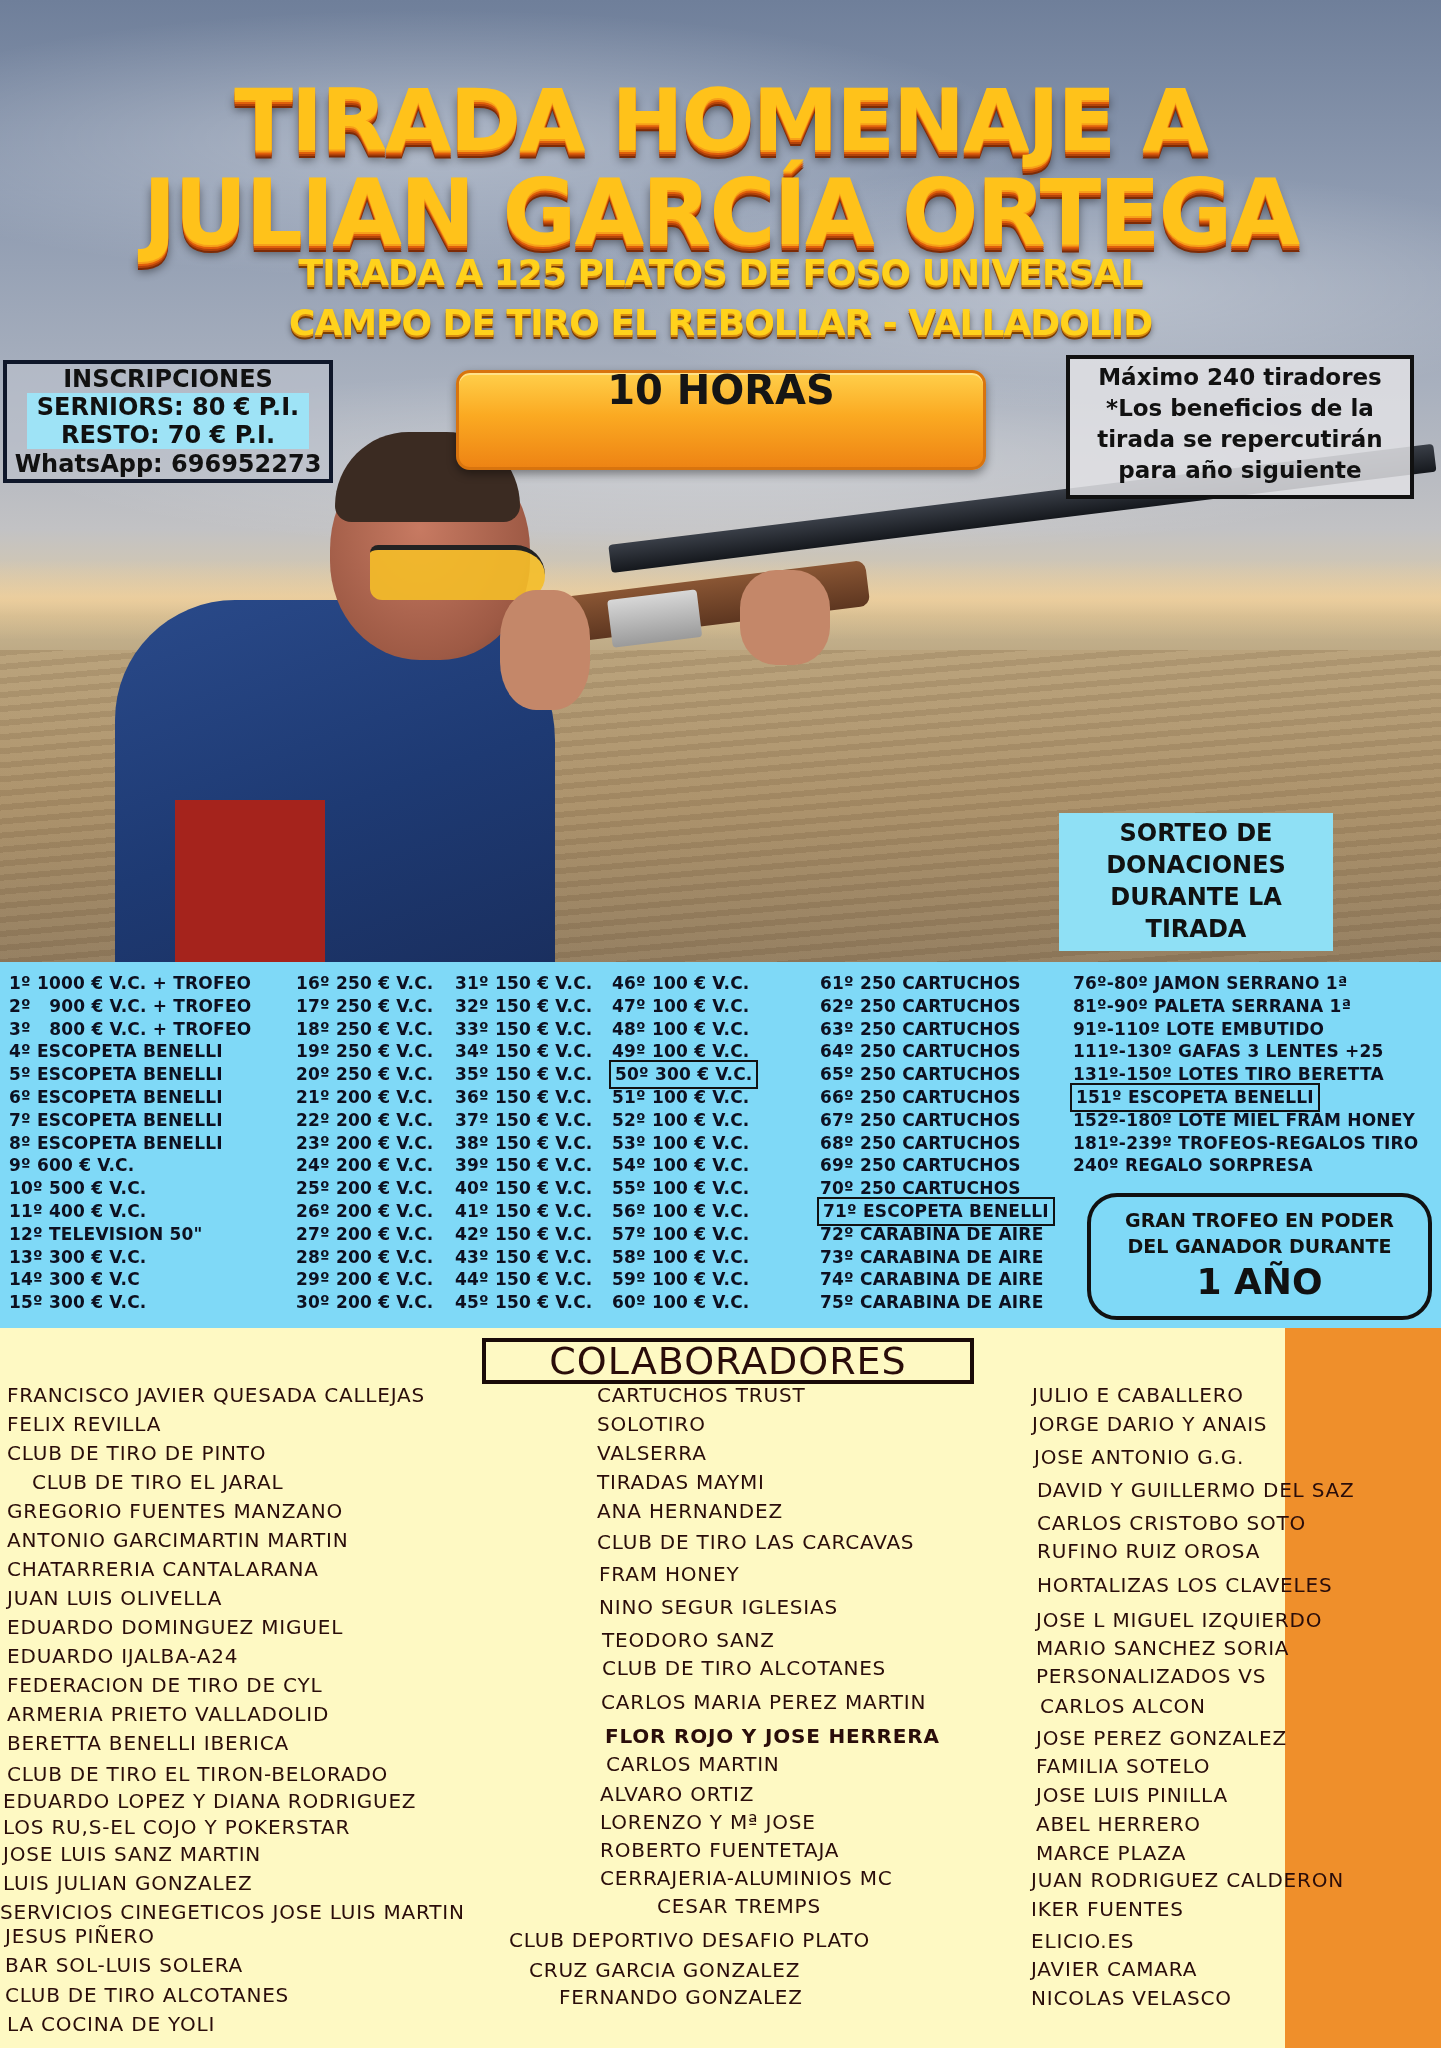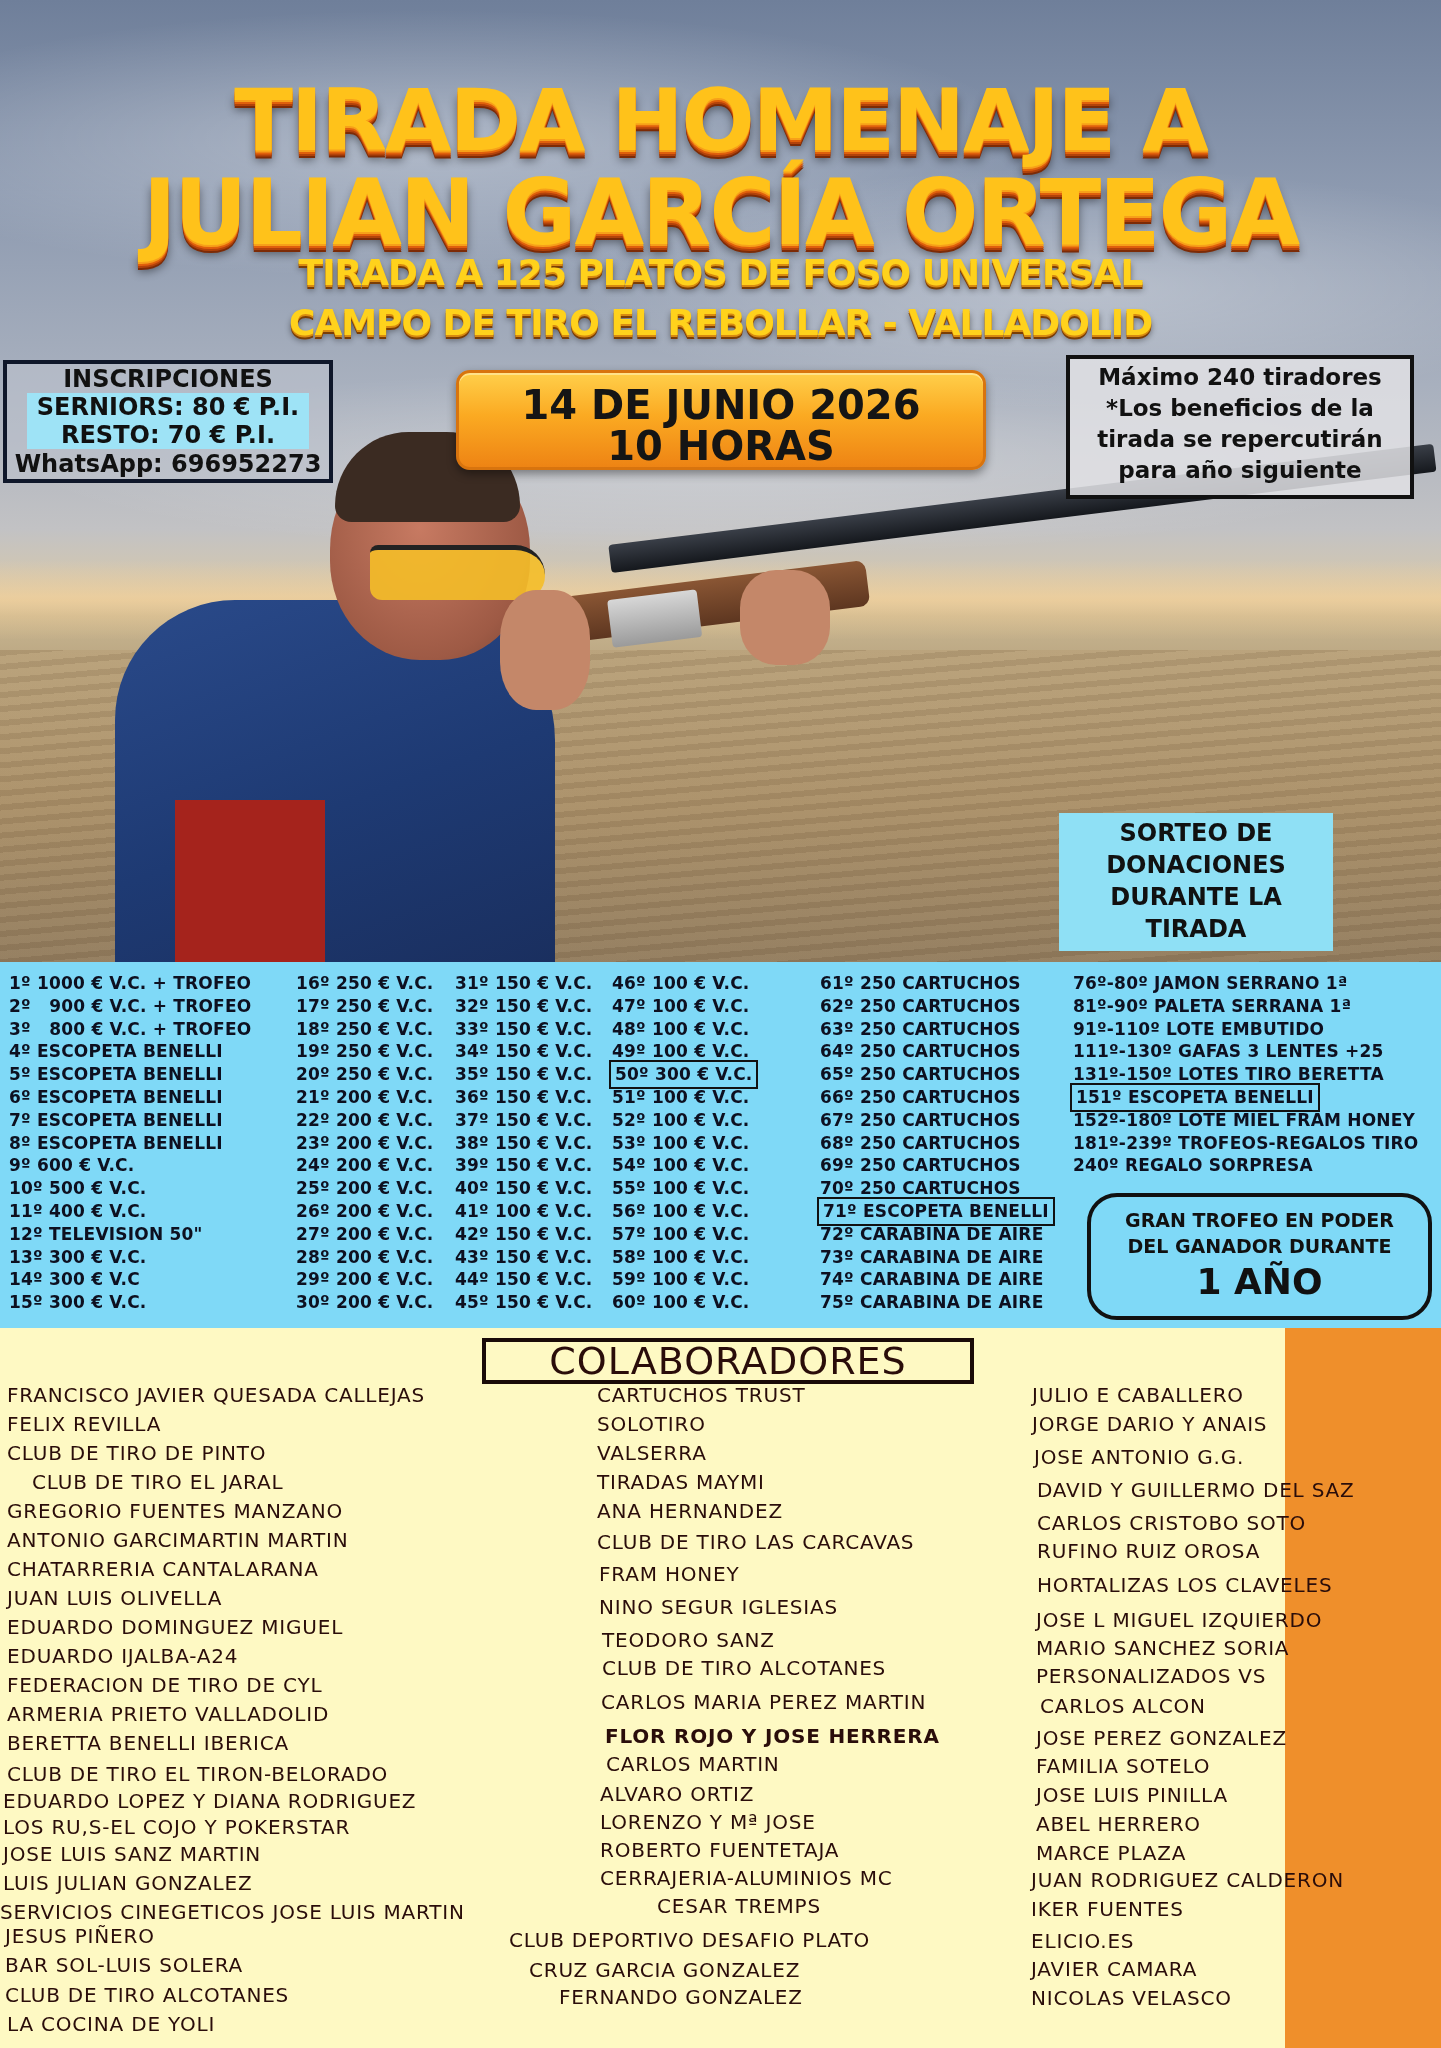--- a/index.html
+++ b/index.html
@@ -186,21 +186,20 @@
 <div class="insc-box">
   <div class="insc-title">INSCRIPCIONES</div>
   <div class="insc-price-wrap">
     <div class="insc-price">SERNIORS: 80 € P.I.</div>
     <div class="insc-price">RESTO: 70 € P.I.</div>
   </div>
   <div class="insc-whatsapp">WhatsApp: 696952273</div>
 </div>
 
 <div class="date-badge">
-  <div class="date-main">14 DE JUNIO 2026</div>
   <div class="date-time">10 HORAS</div>
 </div>
 
 <div class="max-box">
   <div>Máximo 240 tiradores</div>
   <div>*Los beneficios de la</div>
   <div>tirada se repercutirán</div>
   <div>para año siguiente</div>
 </div>
 
@@ -250,21 +249,21 @@
     <div>31º 150 € V.C.</div>
     <div>32º 150 € V.C.</div>
     <div>33º 150 € V.C.</div>
     <div>34º 150 € V.C.</div>
     <div>35º 150 € V.C.</div>
     <div>36º 150 € V.C.</div>
     <div>37º 150 € V.C.</div>
     <div>38º 150 € V.C.</div>
     <div>39º 150 € V.C.</div>
     <div>40º 150 € V.C.</div>
-    <div>41º 100 € V.C.</div>
+    <div>41º 150 € V.C.</div>
     <div>42º 150 € V.C.</div>
     <div>43º 150 € V.C.</div>
     <div>44º 150 € V.C.</div>
     <div>45º 150 € V.C.</div>
   </div>
   <div class="pcol pcol-4">
     <div>46º 100 € V.C.</div>
     <div>47º 100 € V.C.</div>
     <div>48º 100 € V.C.</div>
     <div>49º 100 € V.C.</div>

